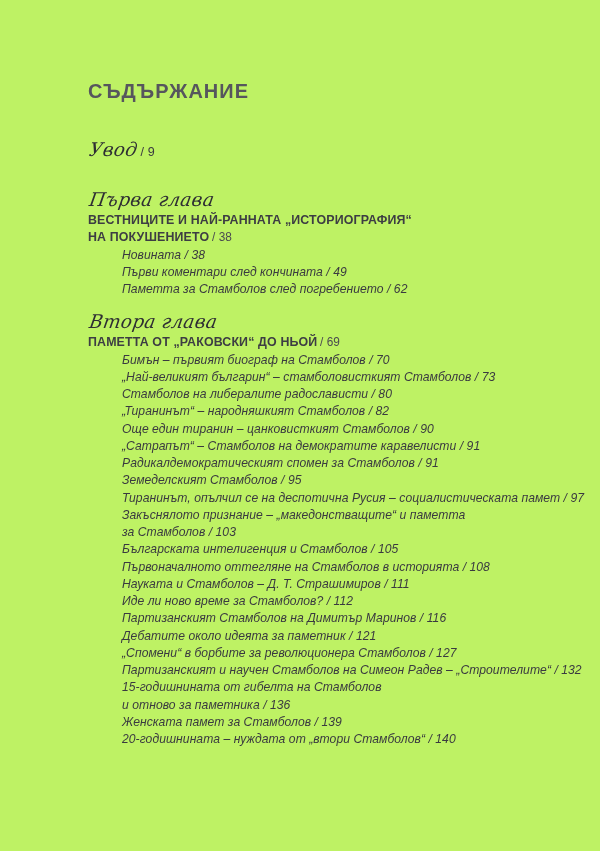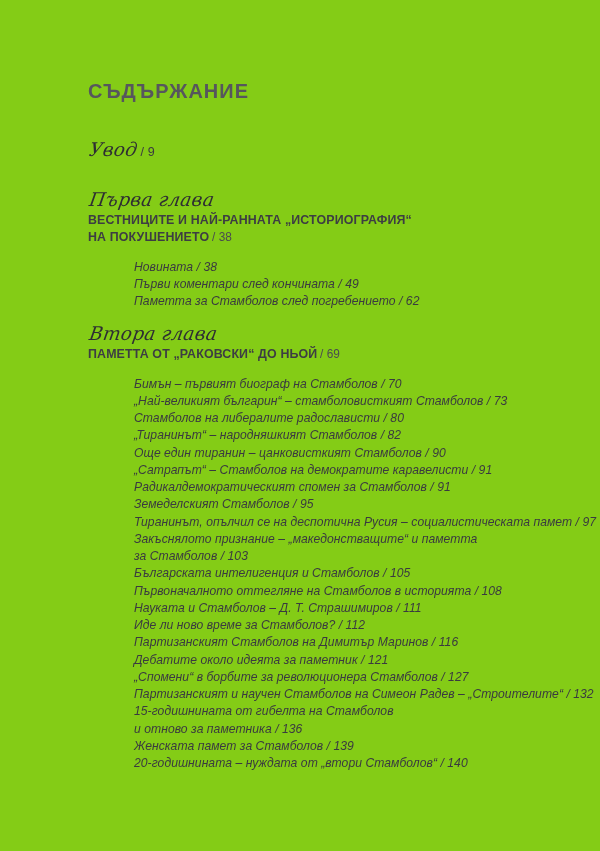--- a/index.html
+++ b/index.html
@@ -13,21 +13,21 @@
     height: 851px;
     position: relative;
     overflow: hidden;
     font-family: "Liberation Sans", sans-serif;
     -webkit-font-smoothing: antialiased;
   }
 
   .page {
     position: absolute;
     inset: 0;
-    background: #84cc16;
+    background: #bef264;
   }
 
   .content {
     position: absolute;
     left: 88px;
     top: 80px;
     width: 470px;
   }
 
   
@@ -99,21 +99,21 @@
   .chapter-title .page-ref {
     font-weight: normal;
     font-size: 12.6px;
     color: #4a4a50;
     letter-spacing: 0;
   }
 
   
   .entries {
     list-style: none;
-    margin: 12px;
+    margin: 0;
     padding: 0 0 0 34px;
   }
   .entry {
     font-family: "Liberation Sans", sans-serif;
     font-style: italic;
     font-size: 12.4px;
     color: #3a3a40;
     line-height: 17.25px;
     white-space: nowrap;
     letter-spacing: 0.05px;

